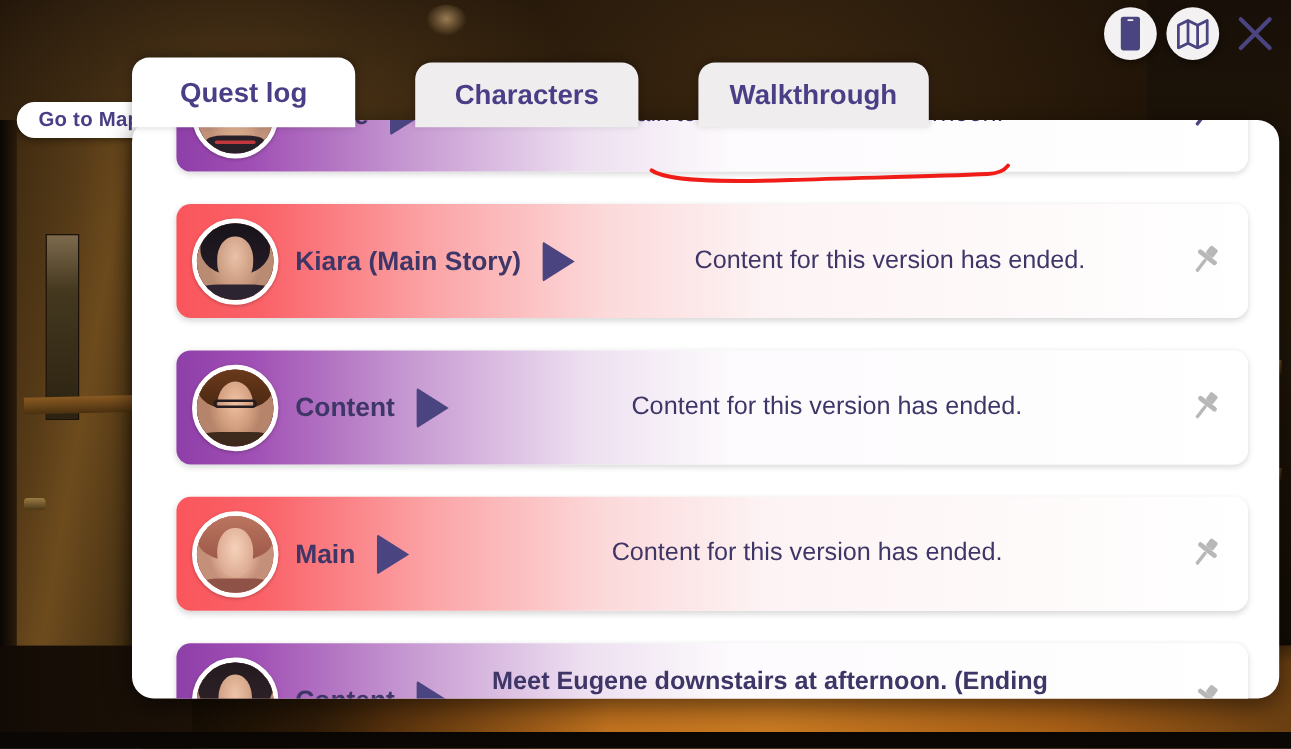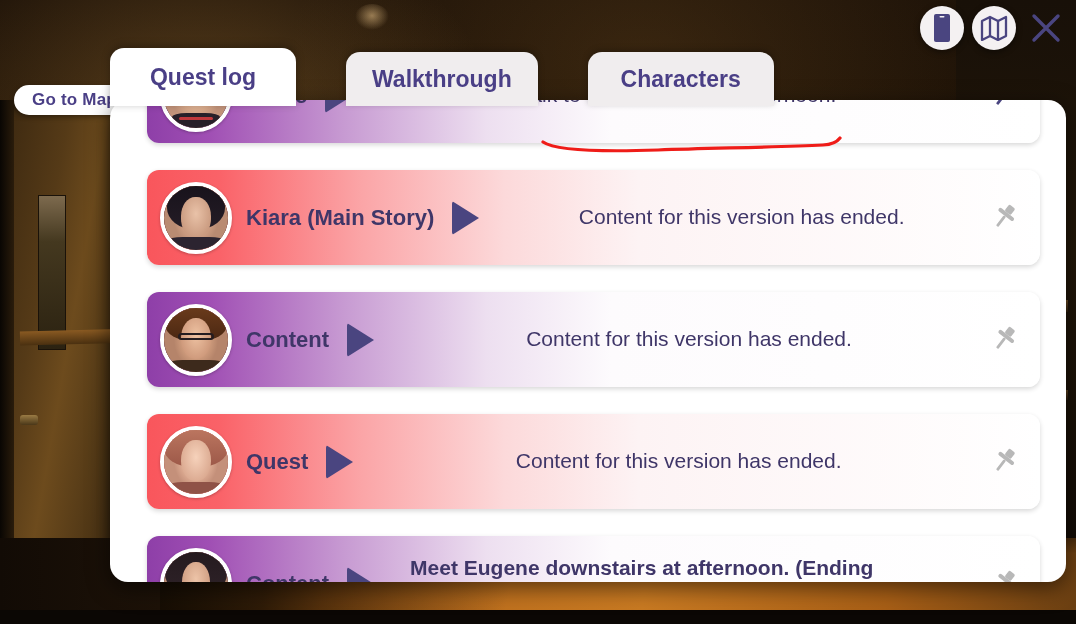--- a/index.html
+++ b/index.html
@@ -302,22 +302,22 @@
       <svg width="34" height="34" viewBox="0 0 34 34">
         <path d="M5 5 L29 29 M29 5 L5 29" stroke="#4a4580" stroke-width="3.4" stroke-linecap="round"></path>
       </svg>
     </div>
   </div>
 
   <div id="go-to-map">Go to Map</div>
 
   <div id="tabs">
     <div class="tab active">Quest log</div>
+    <div class="tab">Characters</div>
     <div class="tab">Walkthrough</div>
-    <div class="tab">Characters</div>
   </div>
 
   <div id="panel">
     <div id="quest-list">
 
       <div class="quest-row purple">
         <div class="avatar">
           <div class="face" style="background:
               radial-gradient(ellipse 24px 30px at 50% 46%, #e9c3a6 0%, #d8a98a 62%, #c2937a 100%),
               linear-gradient(180deg,#b99063 0%,#8d6a43 42%,#2a2428 72%,#24202a 100%);"></div>
@@ -388,21 +388,21 @@
 
       <div class="quest-row pink">
         <div class="avatar">
           <div class="face" style="background:
               radial-gradient(ellipse 22px 28px at 50% 48%, #f2cdb6 0%, #ddab92 65%, #c4907a 100%),
               linear-gradient(180deg,#a8685a 0%,#8d4f45 55%,#6d3c36 100%);"></div>
           <div style="position:absolute;left:0%;top:-8%;width:100%;height:66%;background:linear-gradient(180deg,#c07a63,#9c5848);border-radius:50% 50% 44% 44%;"></div>
           <div style="position:absolute;left:27%;top:16%;width:46%;height:64%;background:radial-gradient(ellipse at 50% 42%, #f6d2bb, #dcab92 72%, #c18f79 100%);border-radius:48% 48% 48% 48%;"></div>
           <div style="position:absolute;left:8%;bottom:0;width:84%;height:18%;background:#8f5247;border-radius:26% 26% 0 0;"></div>
         </div>
-        <div class="char-name">Quest</div>
+        <div class="char-name">Main</div>
         <div class="play-arrow"></div>
         <div class="quest-text centered">Content for this version has ended.</div>
         <div class="pin">
           <svg width="34" height="34" viewBox="0 0 34 34">
             <g transform="rotate(38 17 15)">
               <rect x="13.2" y="3" width="7.6" height="8" rx="1.6" fill="#b8b8b8"></rect>
               <path d="M9.6 11 H24.4 a2 2 0 0 1 0 4 H9.6 a2 2 0 0 1 0 -4 Z" fill="#b8b8b8"></path>
               <rect x="15.6" y="15" width="2.8" height="13" rx="1.2" fill="#b8b8b8"></rect>
             </g>
           </svg>

